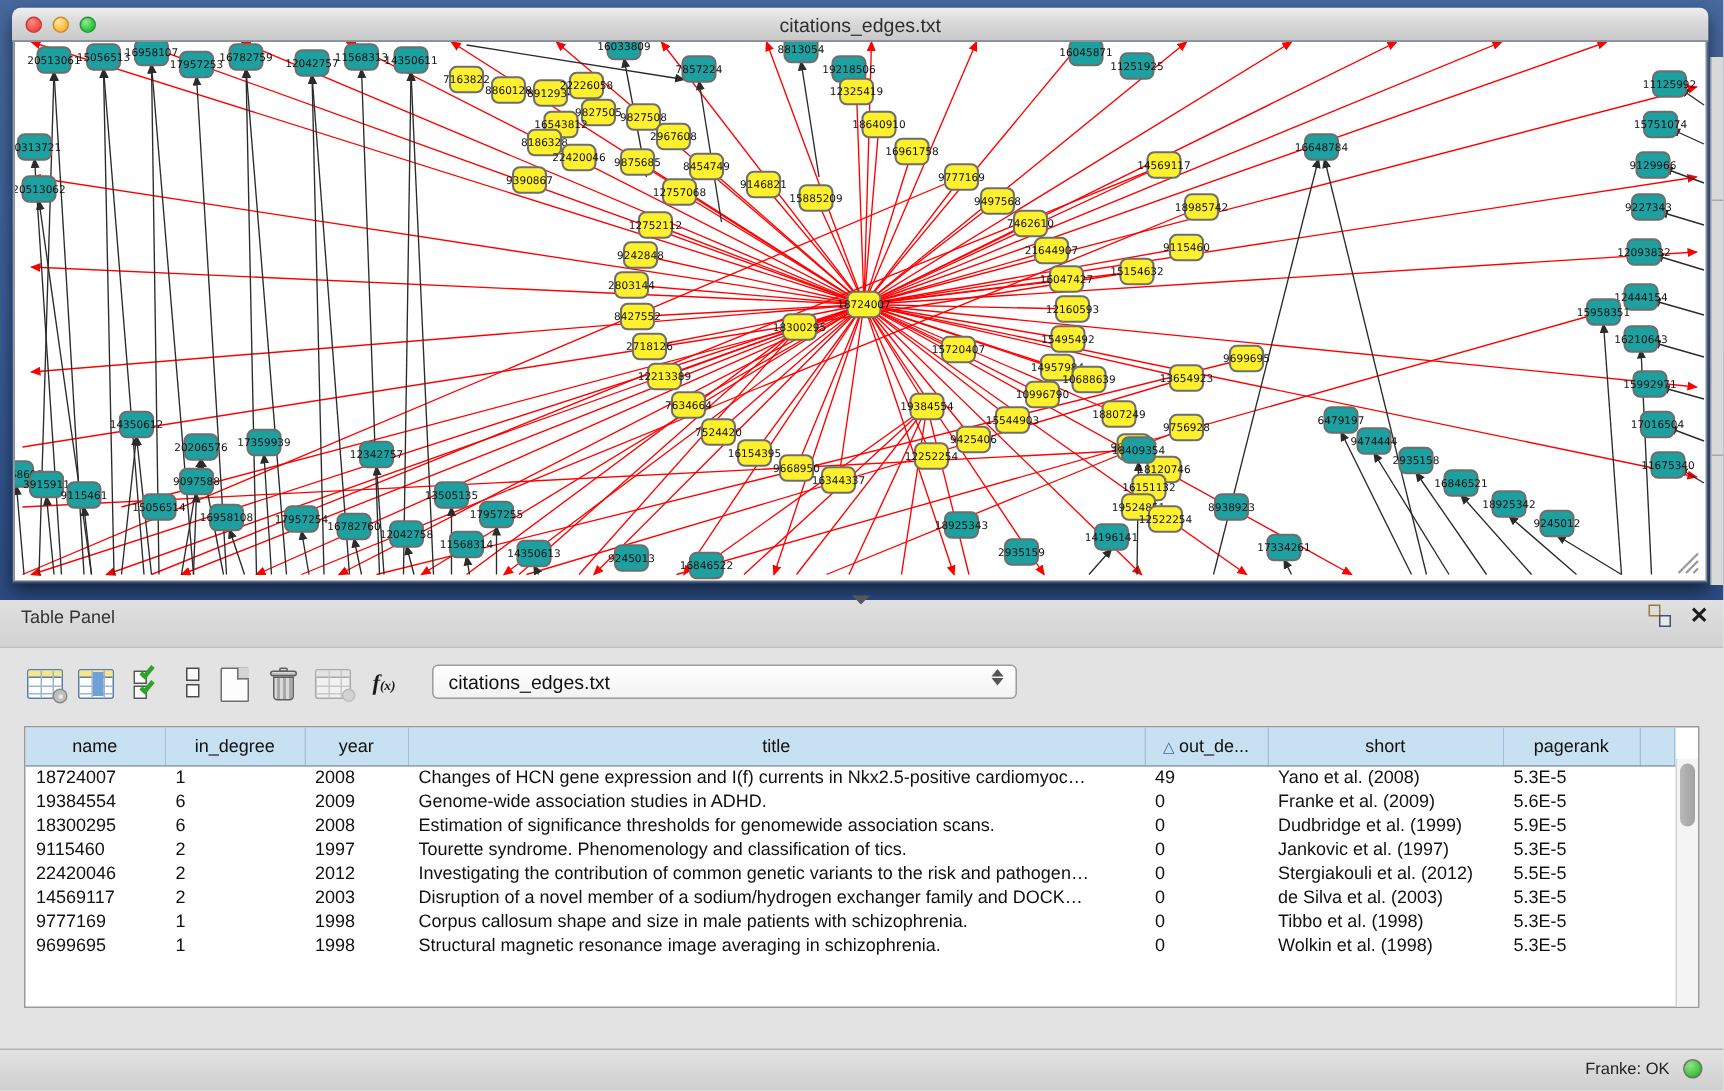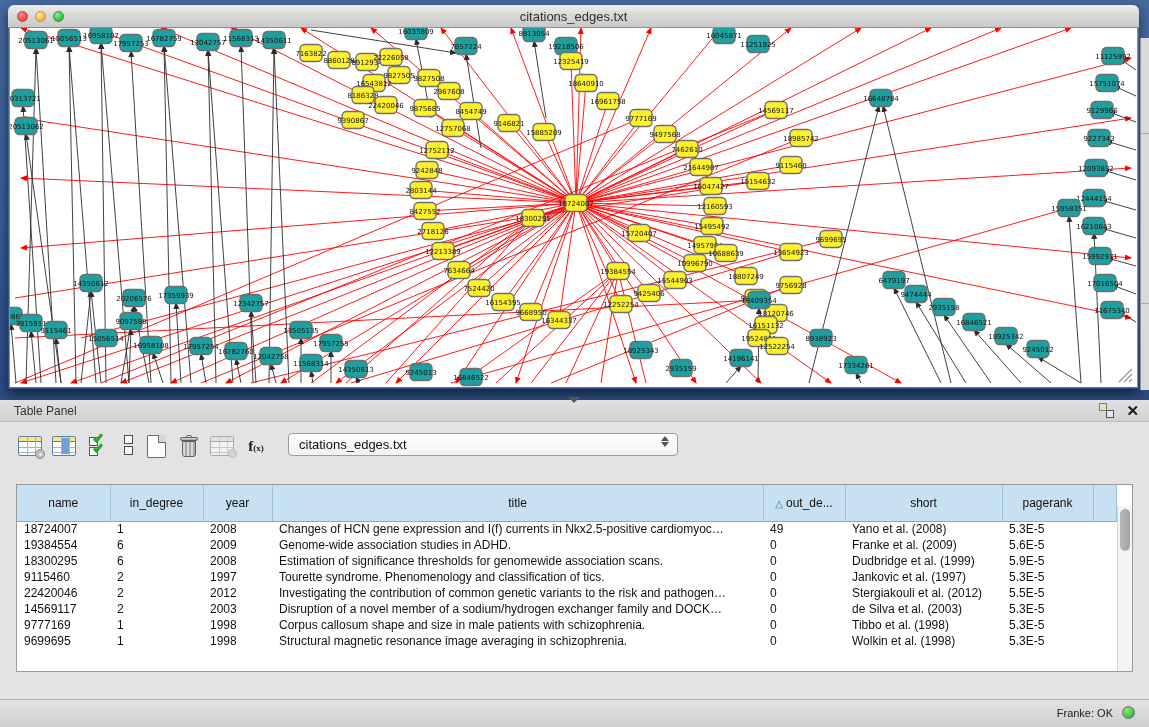--- a/index.html
+++ b/index.html
@@ -27,48 +27,48 @@
     background:#FFFFFF; border-left:1px solid #8E8E8E; border-right:1px solid #8E8E8E;
     border-bottom:1px solid #6B6B6B; }
   .canvas-wrap svg { display:block; }
   .bg-window-sliver { position:absolute; right:0; top:38px; width:9px; height:352px;
     background:#D9D9D9; border-left:1px solid #97979D; }
   .bg-window-sliver .hline { position:absolute; left:0; right:0; height:1px; background:#A9A9A9; }
 
   
   .table-panel { position:absolute; left:0; top:400px; width:1149px; height:299px;
     background:#E3E3E3; }
-  .panel-header { position:relative; height:22px; background:linear-gradient(180deg,#E0E0E0,#D2D2D2);
+  .panel-header { position:relative; height:32px; background:linear-gradient(180deg,#E0E0E0,#D2D2D2);
     border-bottom:1px solid #BDBDBD; }
   .panel-title { position:absolute; left:14px; top:4px; font-size:12px; color:#333; }
   .panel-notch { position:absolute; left:568px; top:-3px; width:0; height:0;
     border-left:6px solid transparent; border-right:6px solid transparent; border-top:6px solid #55585E; }
   .panel-ctrls { position:absolute; right:10px; top:3px; display:flex; gap:12px; align-items:center; }
   .float-icon { position:relative; width:15px; height:15px; }
   .float-icon .sq1 { position:absolute; left:0; top:0; width:8px; height:8px; border:1.5px solid #9A7B3F; }
   .float-icon .sq2 { position:absolute; right:0; bottom:0; width:8px; height:8px; border:1.5px solid #42536B; background:#E8E8E8; }
   .close-x { font-size:15px; font-weight:bold; color:#1A1A1A; line-height:15px; cursor:default; }
 
   .toolbar { position:relative; height:58px; }
   .tool-btn { position:absolute; top:10px; width:28px; height:28px; display:flex;
     align-items:center; justify-content:center; }
-  .fx { font-family:"Liberation Serif", serif; font-weight:bold;
+  .fx { font-family:"Liberation Serif", serif; font-style:italic; font-weight:bold;
     font-size:15px; color:#1A1A1A; }
   .fx small { font-size:9px; font-weight:bold; }
   .combo { position:absolute; left:288px; top:11px; width:390px; height:23px;
     background:linear-gradient(180deg,#FFFFFF,#F2F2F2); border:1px solid #9D9D9D; border-radius:4px;
     font-size:13px; color:#111; display:flex; align-items:center; padding-left:10px; }
   .combo-arrows { position:absolute; right:8px; top:2px; display:flex; flex-direction:column; gap:1px; }
   .combo-arrows .up { width:0;height:0;border-left:4px solid transparent;border-right:4px solid transparent;border-bottom:5px solid #555; }
   .combo-arrows .dn { width:0;height:0;border-left:4px solid transparent;border-right:4px solid transparent;border-top:5px solid #555; }
 
   .table-wrap { position:absolute; left:16px; top:84px; width:1117px; height:188px;
     background:#FFF; border:1px solid #9A9A9A; }
   table.grid { border-collapse:collapse; table-layout:fixed; width:1100px; font-size:12px; }
-  table.grid th { height:36px; background:#C7E0F2; border-right:1px solid #9FBFD8;
+  table.grid th { height:25px; background:#C7E0F2; border-right:1px solid #9FBFD8;
     border-bottom:1px solid #8FA8BC; font-weight:normal; color:#111; text-align:center;
     overflow:hidden; white-space:nowrap; }
   table.grid td { height:16px; padding:0 0 0 7px; color:#111; overflow:hidden;
     white-space:nowrap; text-overflow:clip; }
   .c0{width:93px}.c1{width:93px}.c2{width:69px}.c3{width:491px}.c4{width:82px}.c5{width:157px}.c6{width:91px}
   .sort-tri { color:#3D6FA8; font-size:10px; margin-right:3px; }
   .vscroll { position:absolute; right:0; top:21px; bottom:0; width:15px;
     background:#F4F4F4; border-left:1px solid #D4D4D4; }
   .vthumb { position:absolute; left:2px; top:3px; width:10px; height:42px;
     background:linear-gradient(90deg,#B9B9B9,#A2A2A2); border-radius:5px; }

